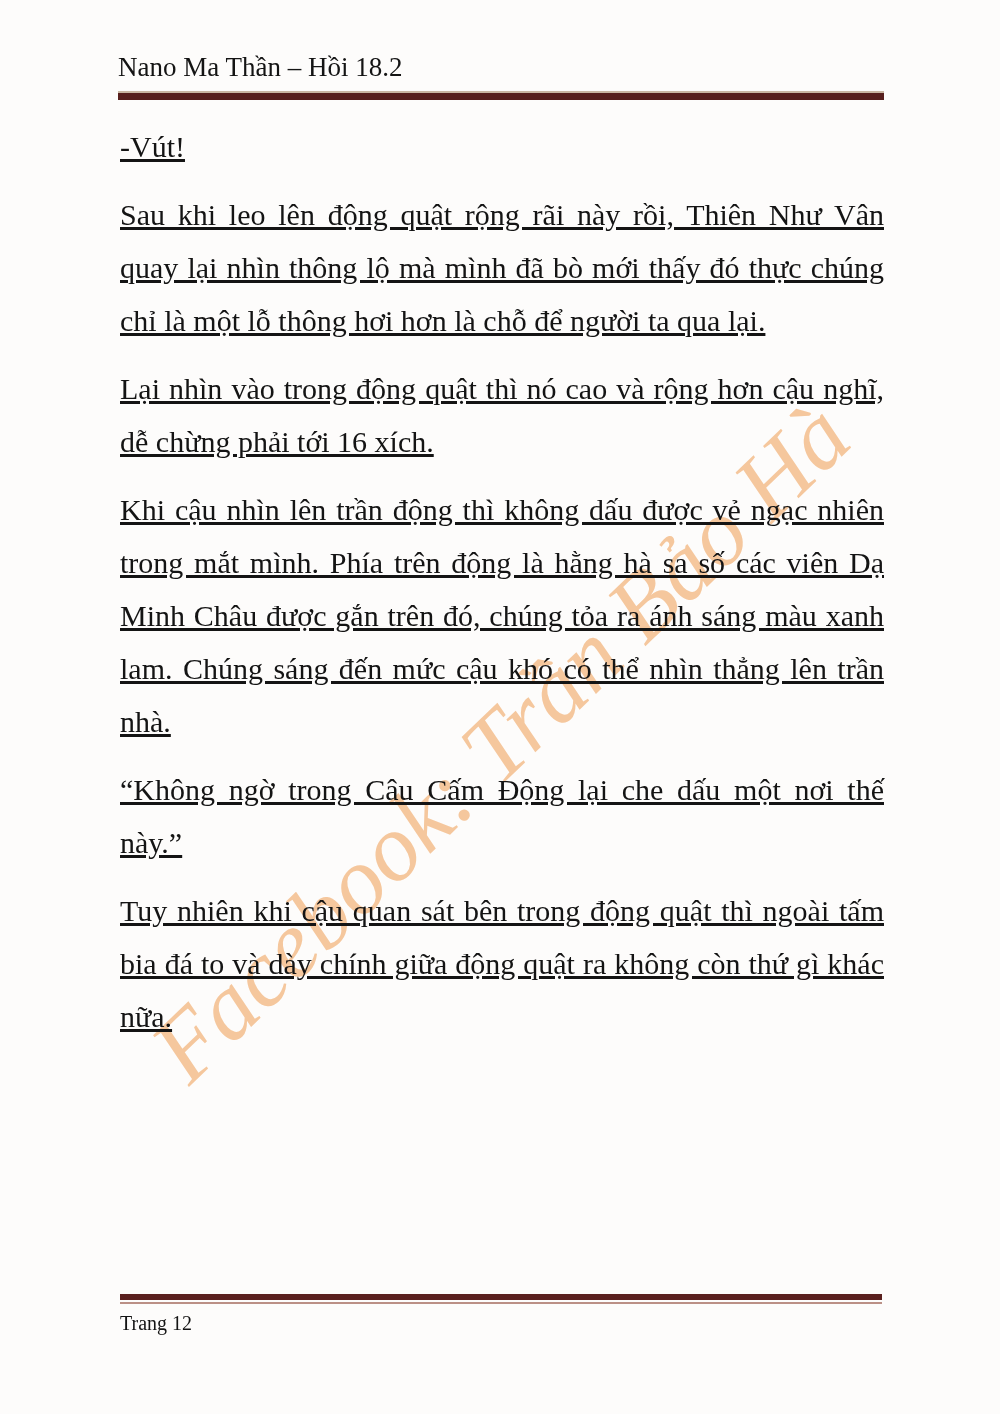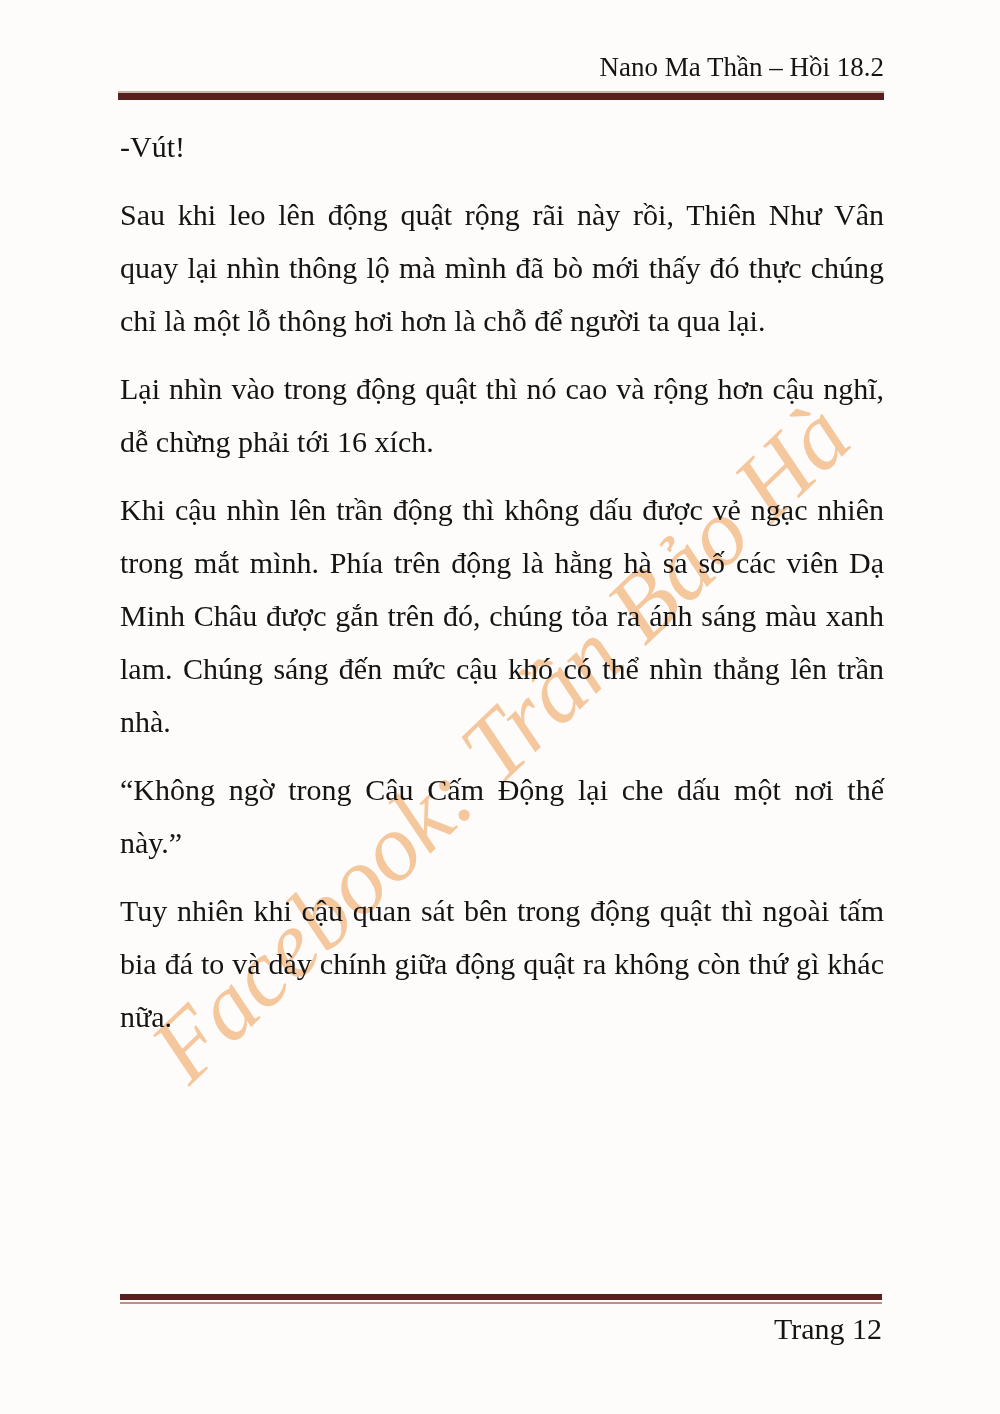--- a/index.html
+++ b/index.html
@@ -32,40 +32,40 @@
   }
   .header {
     position: relative;
     z-index: 1;
     display: flex;
     justify-content: space-between;
     align-items: flex-end;
     padding: 50px 116px 0 118px;
     font-size: 27px;
     line-height: 1.3;
-    flex-direction: column;
   }
   .header-rule {
     position: relative;
     z-index: 1;
     margin: 6px 116px 0 118px;
     border-top: 2px solid #c9b6a2;
     height: 7px;
     background: #571f1d;
   }
   .content {
     position: relative;
     z-index: 1;
     margin: 20px 116px 0 120px;
     font-size: 30px;
     line-height: 53px;
     text-align: justify;
   }
   .content p {
     margin: 0 0 15px 0;
+    text-decoration: underline;
   }
   .content p:last-child {
     text-align-last: justify;
   }
   .footer {
     position: absolute;
     left: 120px;
     right: 118px;
     top: 1294px;
     z-index: 1;
@@ -73,22 +73,21 @@
   .footer-rule-dark {
     height: 6px;
     background: #5a201e;
   }
   .footer-rule-light {
     height: 2px;
     background: #bb9086;
     margin-top: 2px;
   }
   .page-number {
-    text-align: right;
-    font-size: 30px;
+    font-size: 20px;
     margin-top: 8px;
   }
 </style>
 </head>
 <body>
 
 <div class="page">
 
   <div class="watermark">Facebook: Trần Bảo Hà</div>
 

